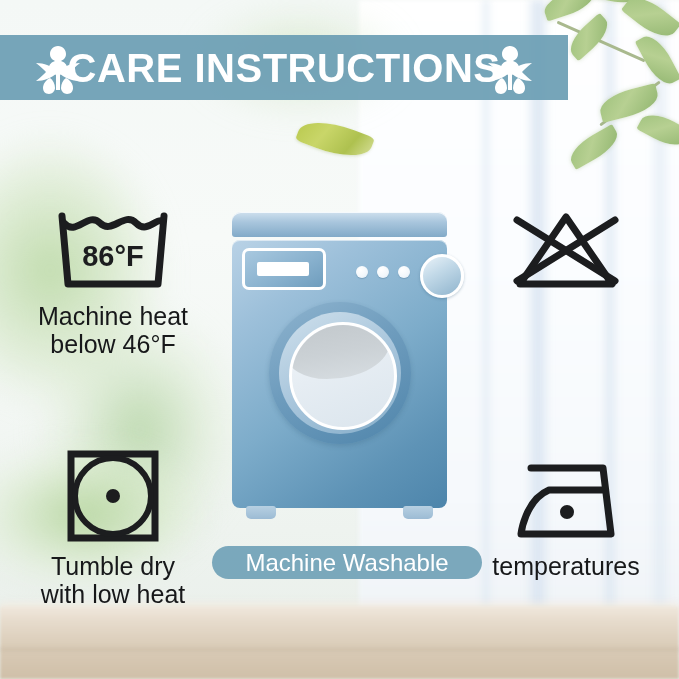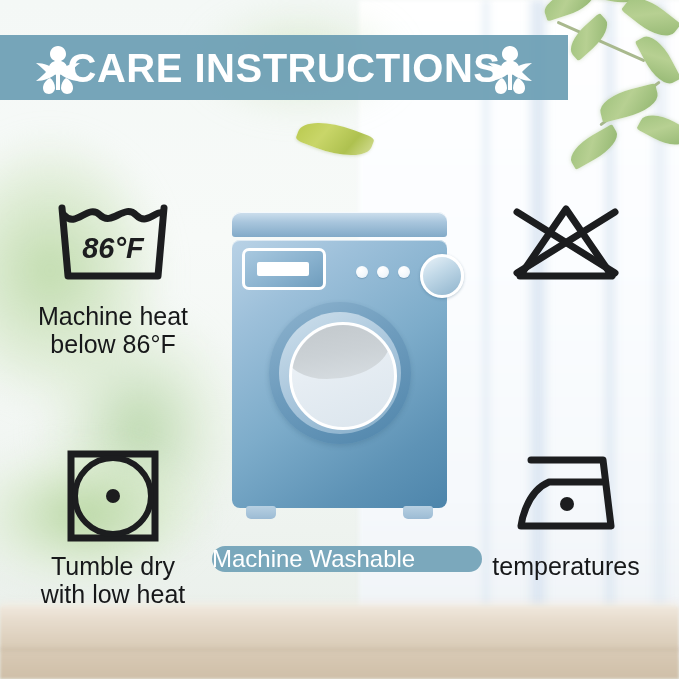--- a/index.html
+++ b/index.html
@@ -62,21 +62,21 @@
   .fleur{position:absolute;top:50%;transform:translateY(-50%);width:72px;height:52px;}
   .fleur-l{left:22px;}
   .fleur-r{right:22px;}
 
   
   .cell{position:absolute;width:210px;text-align:center;}
   .cell-tl{left:8px;top:196px;}
   .cell-tr{left:461px;top:196px;}
   .cell-bl{left:8px;top:446px;}
   .cell-br{left:461px;top:446px;}
-  .iconbox{height:100px;display:flex;align-items:flex-start;justify-content:center;font-style:italic;}
+  .iconbox{height:100px;display:flex;align-items:flex-end;justify-content:center;}
   .cap{margin-top:6px;font-size:25px;color:#17181a;line-height:1.12;}
   .cap span{display:block;}
 
   
   .machine{position:absolute;left:232px;top:212px;width:215px;height:312px;}
   .m-lid{position:absolute;left:0;top:0;width:215px;height:25px;border-radius:9px 9px 3px 3px;
     background:linear-gradient(180deg,#cfe0ee 0%,#a9c6dd 40%,#82aac8 100%);
     box-shadow:inset 0 1px 0 rgba(255,255,255,.8);}
   .m-body{position:absolute;left:0;top:28px;width:215px;height:268px;border-radius:8px;
     background:linear-gradient(145deg,#b9d2e6 0%,#9dc0da 22%,#7dacca 52%,#5e93b6 80%,#4d85ab 100%);
@@ -101,22 +101,22 @@
   .m-door-i{position:absolute;left:10px;top:10px;width:102px;height:102px;border-radius:50%;
     border:3px solid #ffffff;
     background:linear-gradient(160deg,#f3f7fb 0%,#e6edf3 45%,#dbe5ed 100%);overflow:hidden;}
   .m-glass{position:absolute;left:-6px;top:-8px;width:104px;height:62px;border-radius:0 0 70% 45%;
     background:linear-gradient(170deg,#bcc2c6 0%,#c8ced2 55%,#d7dde1 100%);opacity:.92;}
   .m-foot{position:absolute;top:294px;width:30px;height:13px;border-radius:3px 3px 5px 5px;
     background:linear-gradient(180deg,#b7d0e2 0%,#9cbbd4 100%);}
   .m-f1{left:14px;} .m-f2{left:171px;}
 
   
-  .pill{position:absolute;left:212px;top:546px;width:270px;height:26px;border-radius:17px;
-    background:rgba(116,163,184,.95);display:flex;align-items:center;}
+  .pill{position:absolute;left:212px;top:546px;width:270px;height:33px;border-radius:17px;
+    background:rgba(116,163,184,.95);display:flex;align-items:center;justify-content:center;}
   .pill-label{color:#ffffff;font-size:24px;line-height:1;white-space:nowrap;}
 </style>
 </head>
 <body>
 
 <div id="stage">
 
   <div class="bg">
     <div class="bg-sky"></div>
     <div class="bg-white-right"></div>
@@ -173,21 +173,21 @@
   <div class="cell cell-tl">
     <div class="iconbox">
       <svg width="122" height="92" viewBox="0 0 122 92">
         <path d="M10 12 L16 80 L106 80 L112 12" fill="none" stroke="#1c1d1f" stroke-width="7" stroke-linecap="round" stroke-linejoin="round"></path>
         <path d="M12 19 C24 33, 36 7, 48 19 C60 31, 72 7, 84 19 C95 30, 104 14, 110 17" fill="none" stroke="#1c1d1f" stroke-width="7" stroke-linecap="round" stroke-linejoin="round"></path>
         <text x="61" y="62" text-anchor="middle" font-family="Liberation Sans, sans-serif" font-size="29" font-weight="bold" fill="#1c1d1f">86°F</text>
       </svg>
     </div>
     <div class="cap">
       <span>Machine heat</span>
-      <span>below 86°F</span>
+      <span>below 46°F</span>
     </div>
   </div>
 
   <div class="cell cell-tr">
     <div class="iconbox">
       <svg width="122" height="92" viewBox="0 0 122 92">
         <path d="M61 13 L107 80 L15 80 Z" fill="none" stroke="#1c1d1f" stroke-width="7" stroke-linejoin="round"></path>
         <line x1="12" y1="16" x2="110" y2="77" stroke="#1c1d1f" stroke-width="7" stroke-linecap="round"></line>
         <line x1="110" y1="16" x2="12" y2="77" stroke="#1c1d1f" stroke-width="7" stroke-linecap="round"></line>
       </svg>

